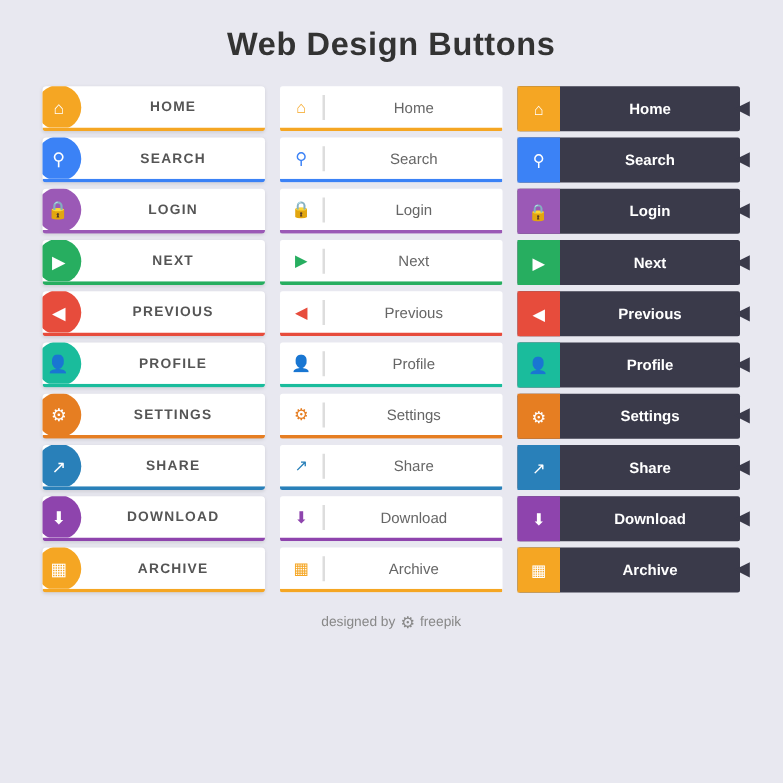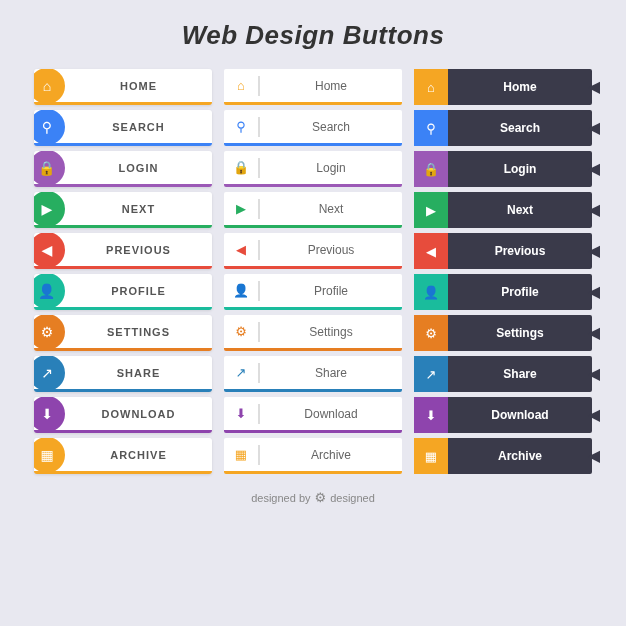--- a/index.html
+++ b/index.html
@@ -12,21 +12,20 @@
       padding: 20px 10px;
       min-height: 626px;
       width: 626px;
     }
     h1 {
       font-size: 26px;
       font-weight: bold;
       color: #333;
       margin-bottom: 18px;
       letter-spacing: 0.5px;
-      font-style: italic;
     }
     .buttons-grid {
       display: flex;
       gap: 12px;
       width: 100%;
       justify-content: center;
     }
     .column {
       display: flex;
       flex-direction: column;
@@ -303,14 +302,14 @@
       <div class="btn-style3">
       <div class="icon-sq" style="background:#f5a623; color:white;">▦</div>
       <span class="btn-label">Archive</span>
     </div>
     </div>
 </div>
 
 <div class="footer">
   <span>designed by</span>
   <span class="fp-logo">⚙</span>
-  <span>designed</span>
+  <span>freepik</span>
 </div>
 
 </body></html>

